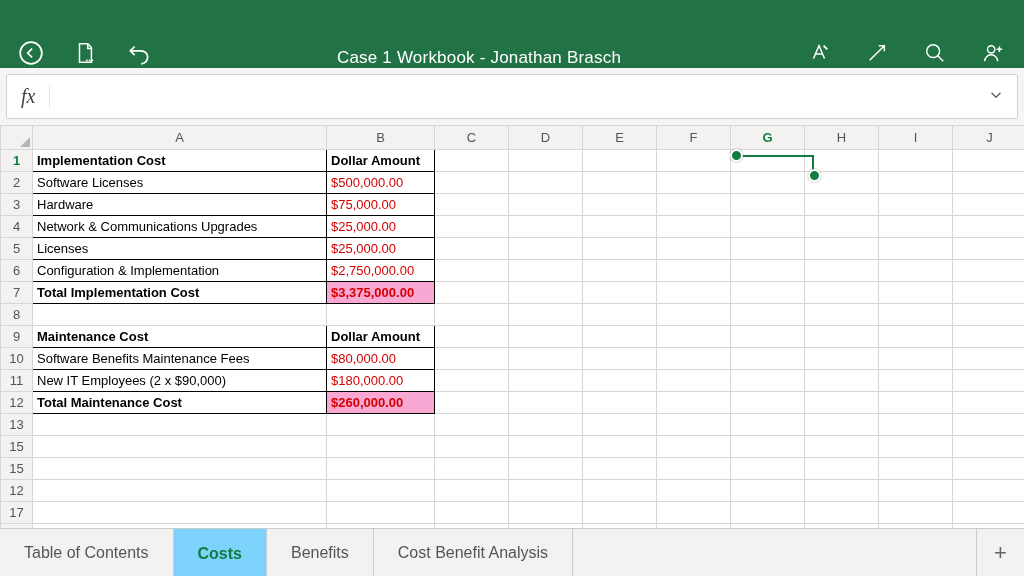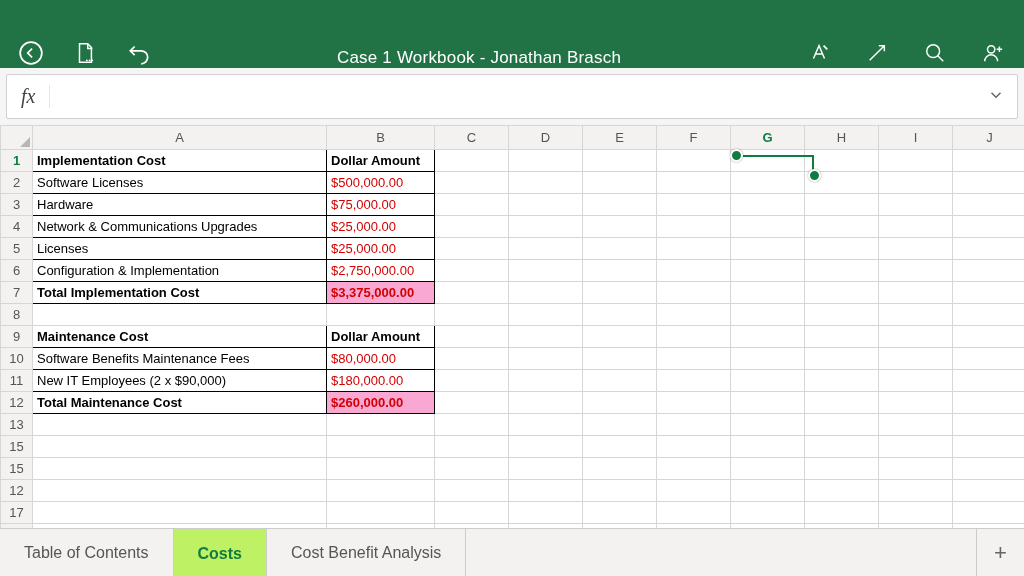--- a/index.html
+++ b/index.html
@@ -45,21 +45,21 @@
   
   
   .sel-overlay { position: absolute; pointer-events: none; }
   .sel-line { position: absolute; border-top: 2px solid #107c41; }
   .sel-handle { position: absolute; width: 13px; height: 13px; background: #107c41; border: 2px solid #fff; border-radius: 50%; box-shadow: 0 0 2px rgba(0,0,0,.4); }
   
   
   .sheet-tabs { height: 48px; background: #f3f2f1; display: flex; align-items: stretch; border-top: 1px solid #ccc; font-size: 16px; color: #555; }
   .sheet-tab { padding: 16px 24px; display: flex; align-items: center; border-right: 1px solid #ccc; white-space: nowrap; }
   .sheet-tab:first-child { border-left: none; }
-  .sheet-tab.active { background: #bef264; color: #107c41; font-weight: 600; border-top: 3px solid transparent; position: relative; }
+  .sheet-tab.active { background: #7dd3fc; color: #107c41; font-weight: 600; border-top: 3px solid transparent; position: relative; }
   .add-tab { width: 48px; display: flex; align-items: center; justify-content: center; border-left: 1px solid #ccc; margin-left: auto; font-size: 22px; color: #666; }
 </style>
 </head>
 <body>
 
 <div class="toolbar">
   <div class="tb-left">
     <div class="tb-icon">
       <svg viewBox="0 0 24 24" width="26" height="26">
           <circle cx="12" cy="12" r="10"></circle>
@@ -392,15 +392,16 @@
   <div class="sel-overlay" style="left:730px; top:24px; width:90px; height:30px;">
     <div class="sel-line" style="left:6px; top:6px; width:78px; border-right:2px solid #107c41; height:22px; border-top:2px solid #107c41;"></div>
     <div class="sel-handle" style="left:0; top:0;"></div>
     <div class="sel-handle" style="left:78px; top:20px;"></div>
   </div>
 </div>
 
 <div class="sheet-tabs">
   <div class="sheet-tab">Table of Contents</div>
   <div class="sheet-tab active">Costs</div>
+  <div class="sheet-tab">Benefits</div>
   <div class="sheet-tab">Cost Benefit Analysis</div>
   <div class="add-tab">+</div>
 </div>
 
 </body></html>

